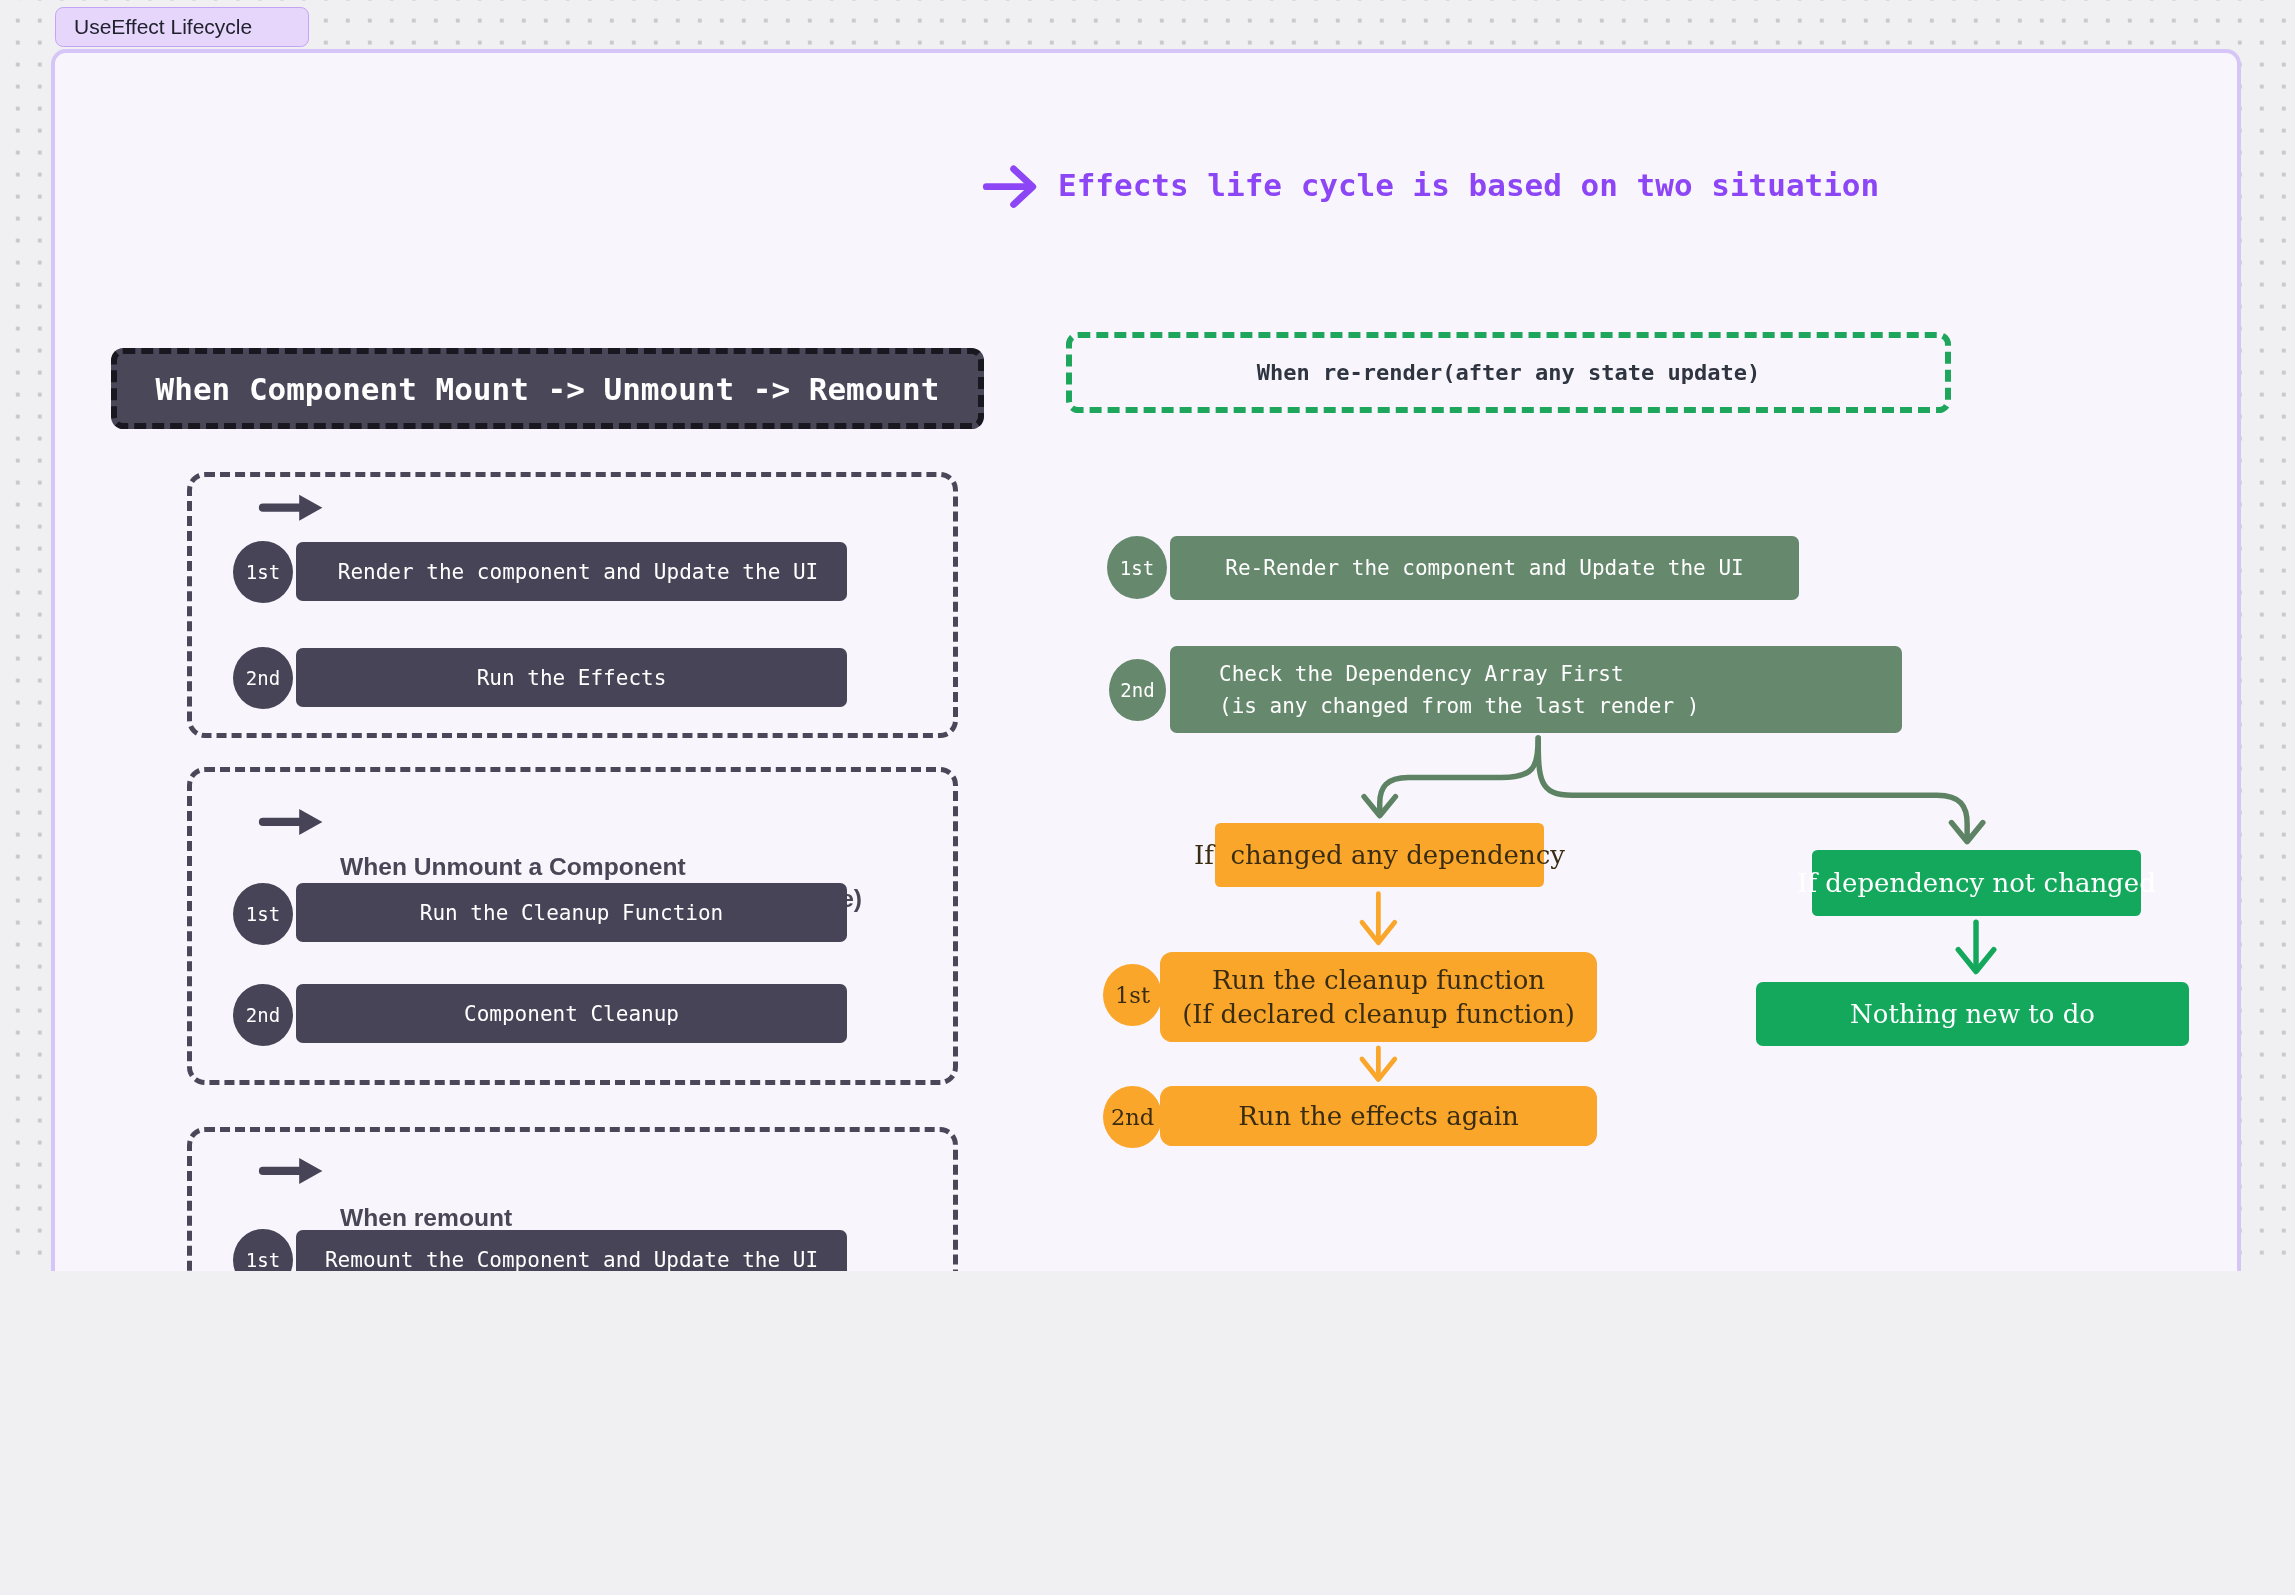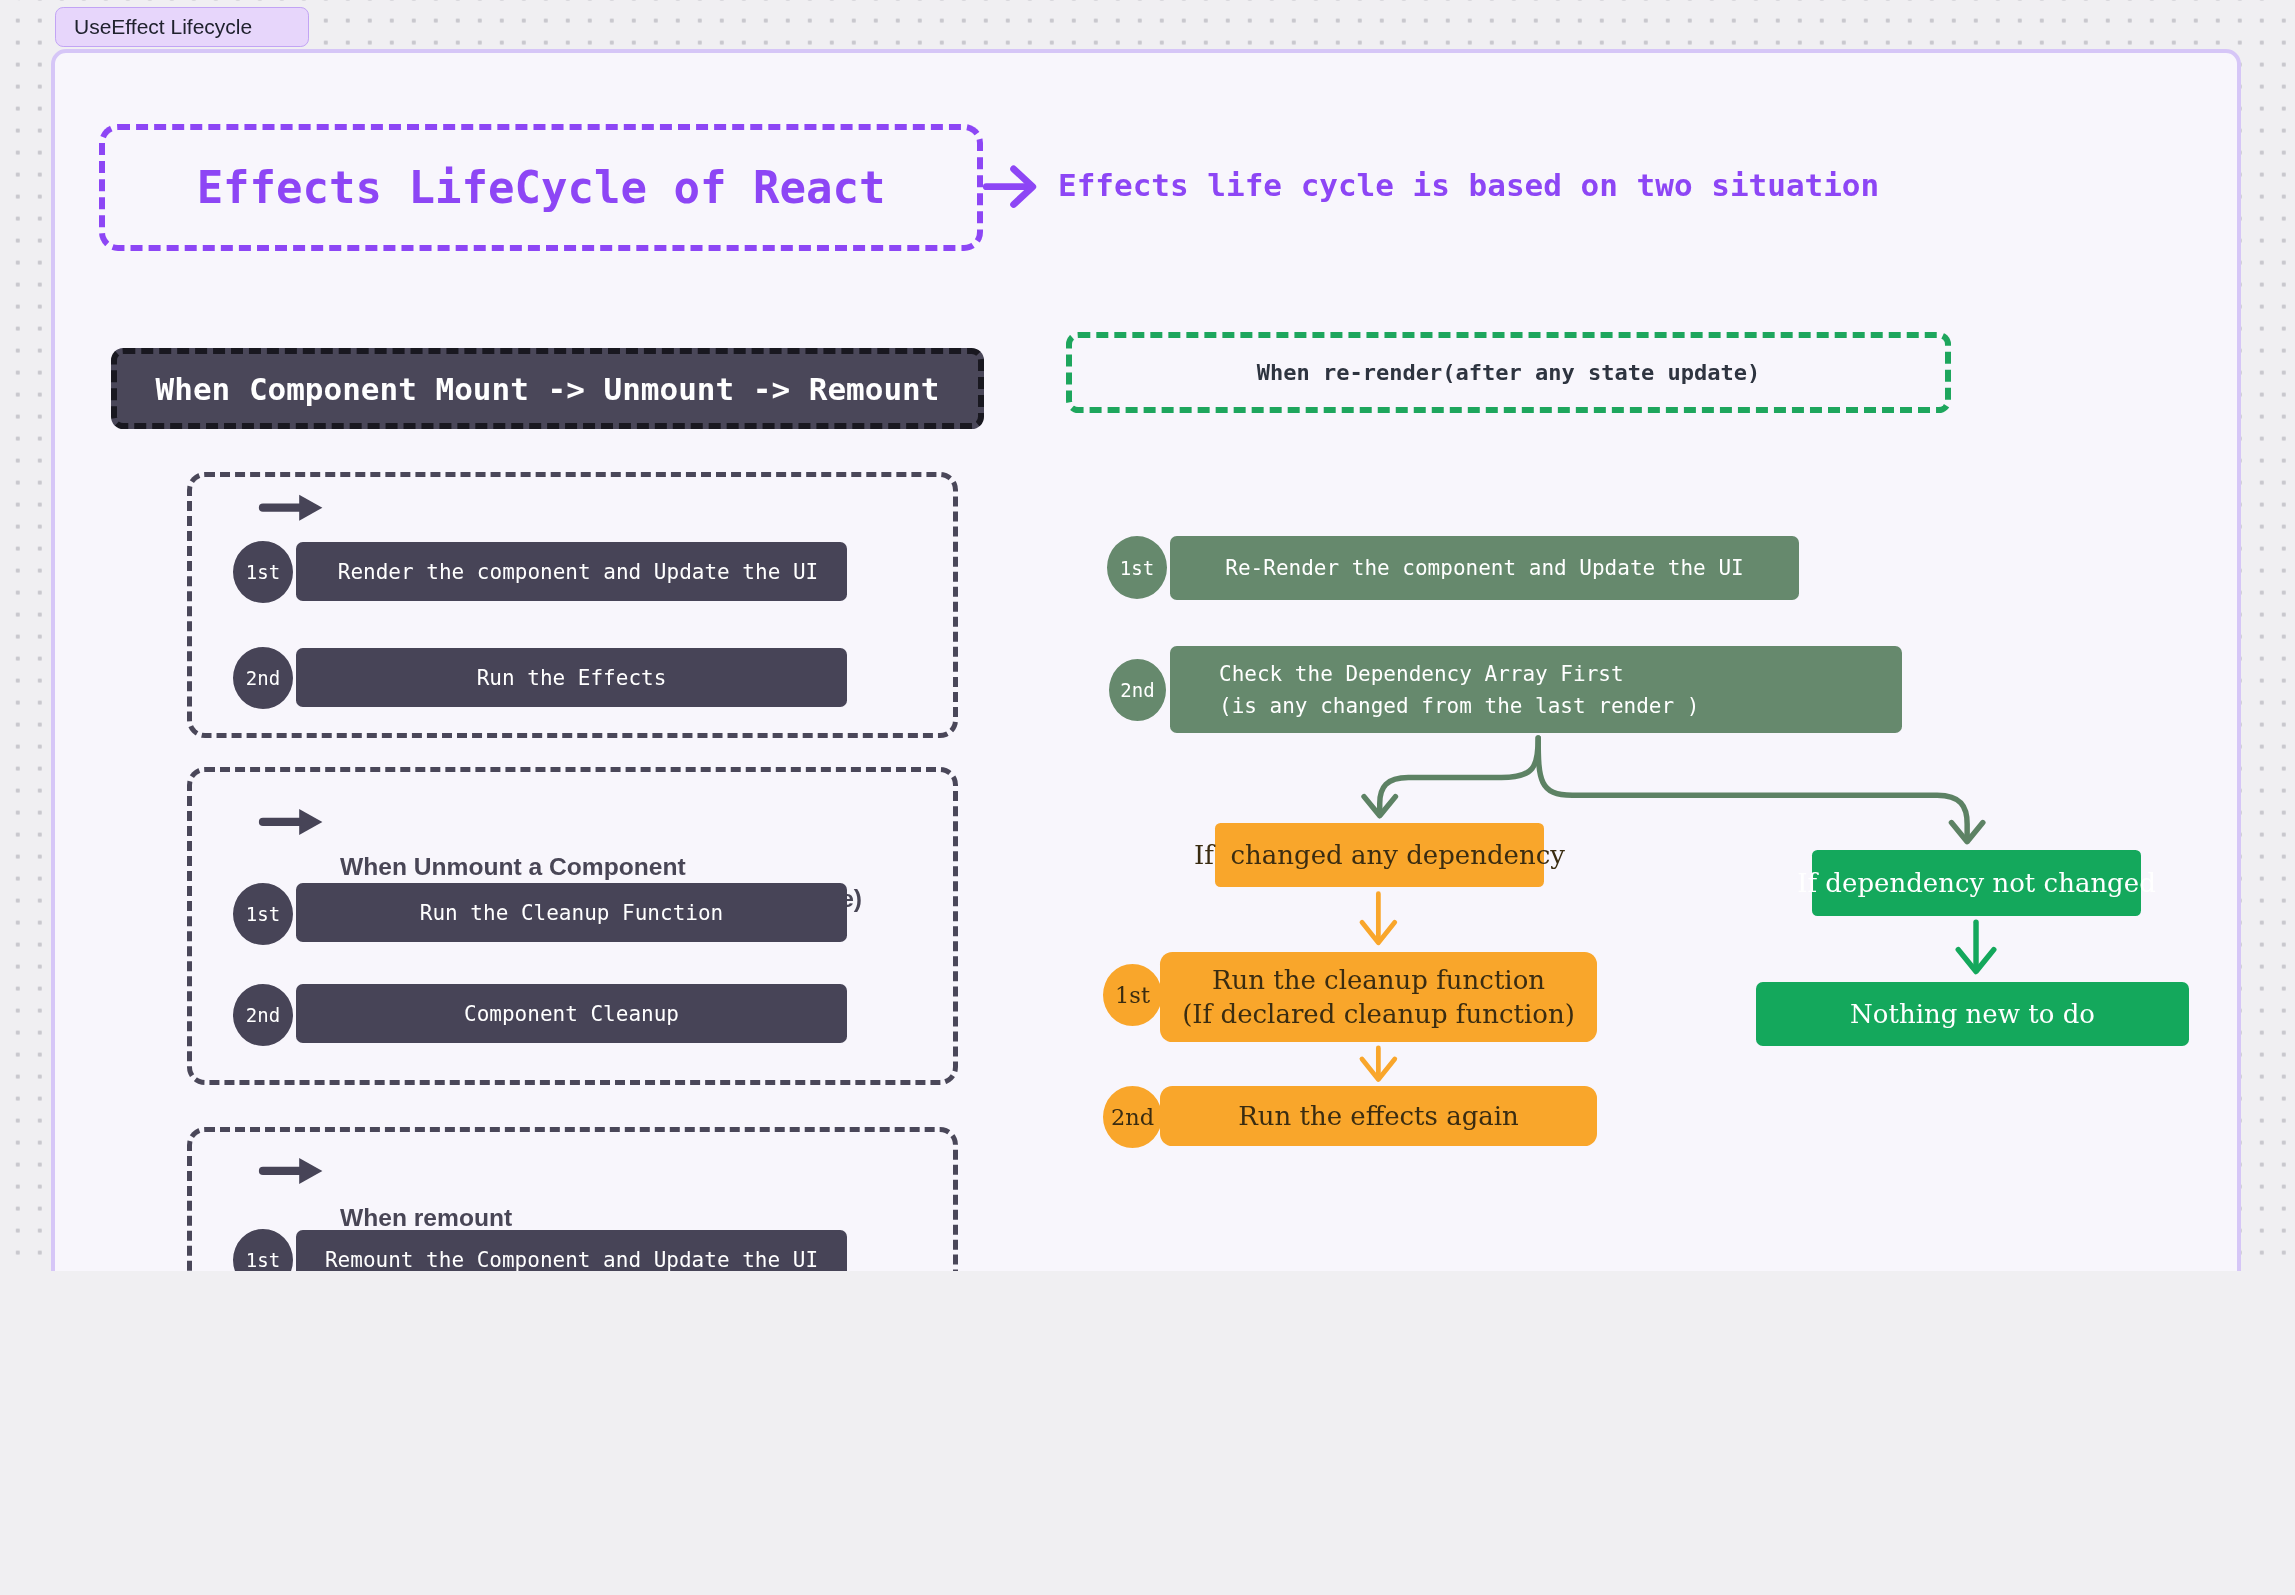--- a/index.html
+++ b/index.html
@@ -71,23 +71,20 @@
 <body>
 
 <div class="canvas">
 
   <div class="tab mono">
     <span style="font-family:'Liberation Sans',sans-serif;">UseEffect Lifecycle</span>
   </div>
 
   <div class="frame"></div>
 
-  <div class="title-box mono flexc">
-    <span>Effects LifeCycle of React</span>
-  </div>
   <div class="note-text mono">Effects life cycle is based on two situation</div>
 
   <div class="dark-header mono flexc">
     <span>When Component Mount -&gt; Unmount -&gt; Remount</span>
   </div>
   <div class="green-header mono flexc">
     <span>When re-render(after any state update)</span>
   </div>
 
   <div class="section" style="top:472px;height:266px;"></div>

